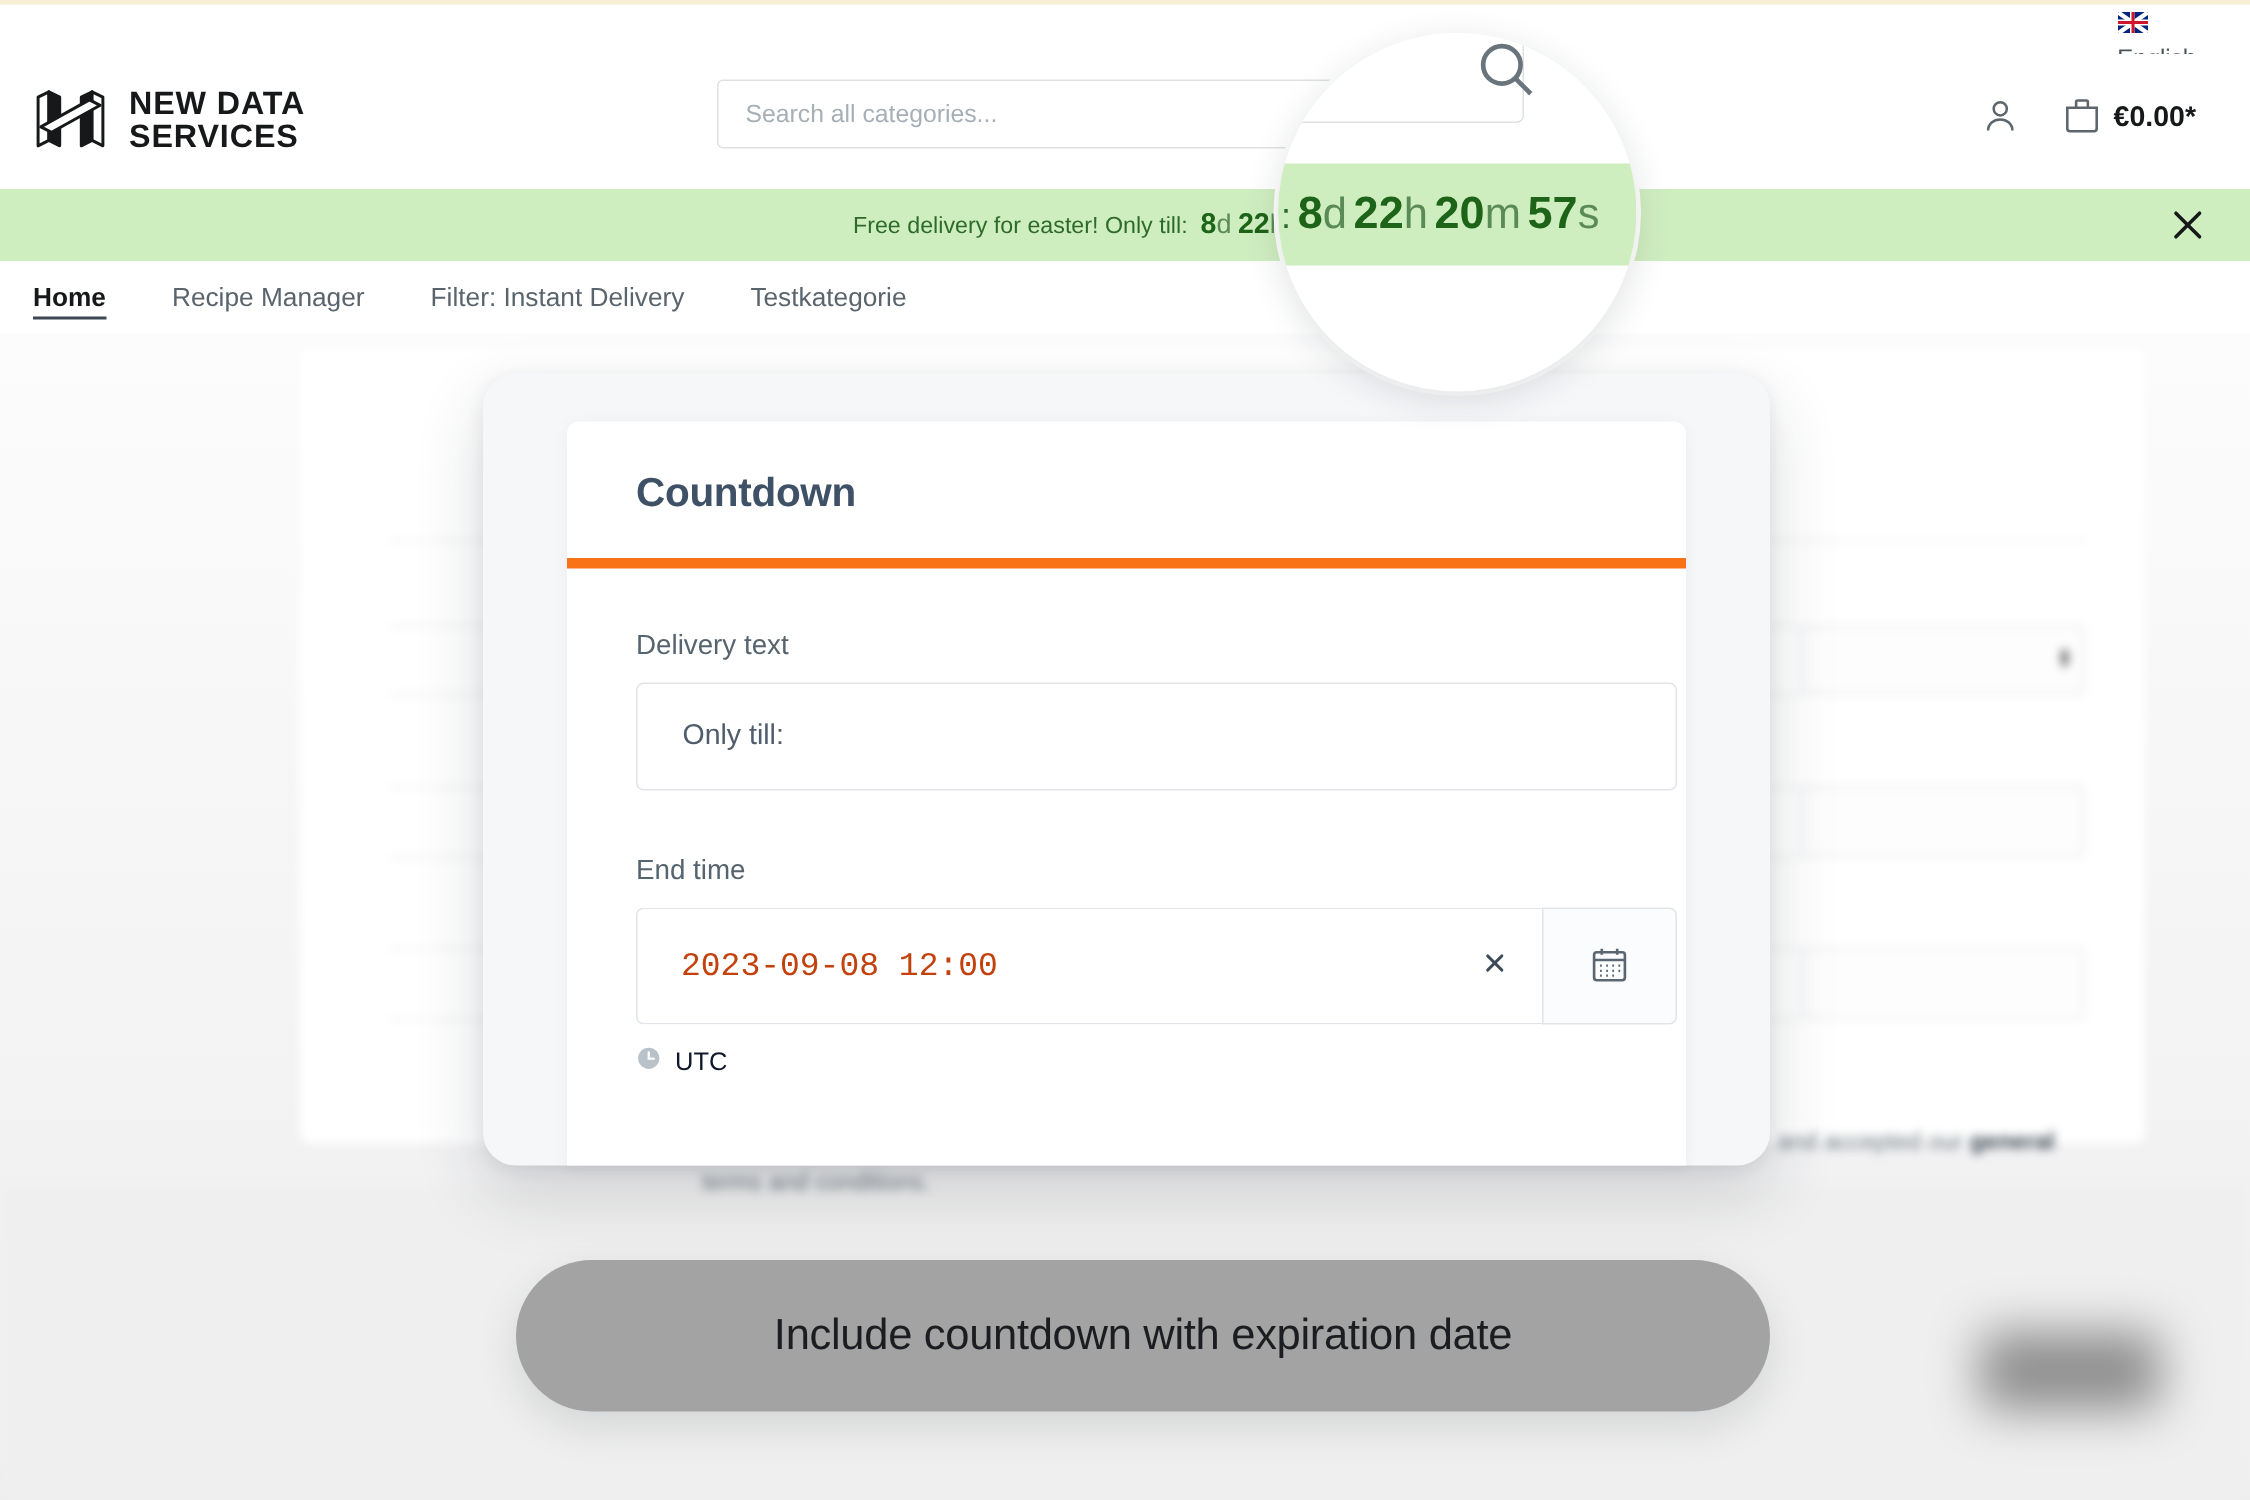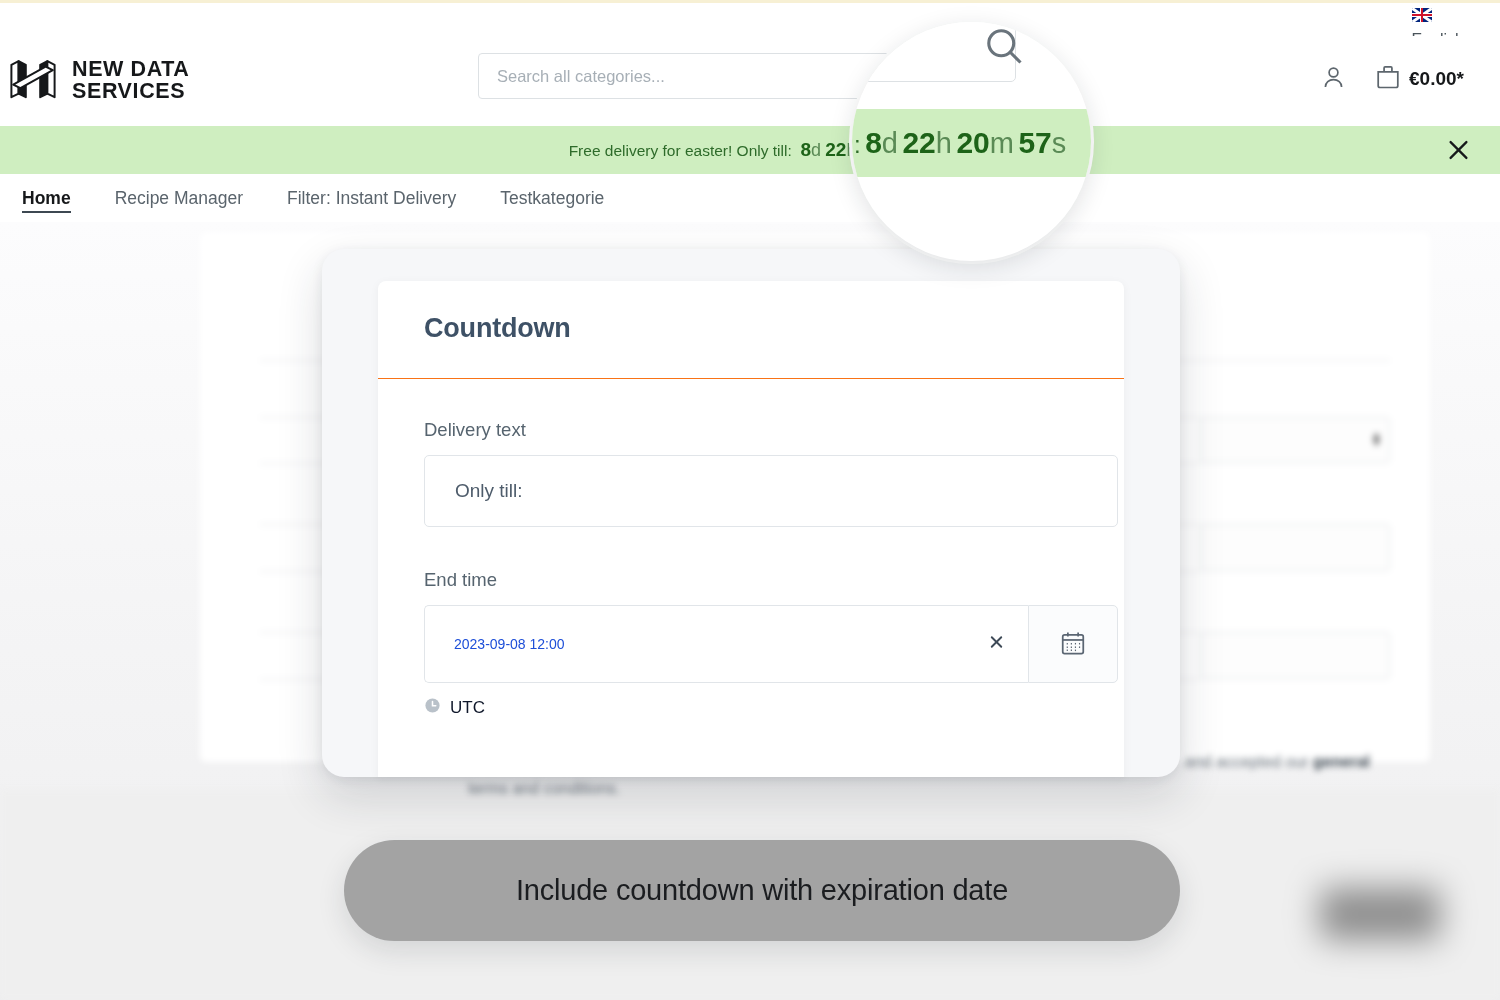--- a/index.html
+++ b/index.html
@@ -35,21 +35,21 @@
   .flag .cv { position: absolute; left: 0; top: 5.2px; width: 100%; height: 3.6px; background: #fff; }
   .flag .ch { position: absolute; top: 0; left: 8.2px; width: 3.6px; height: 100%; background: #fff; }
   .flag .cv2 { position: absolute; left: 0; top: 6px; width: 100%; height: 2px; background: #cf142b; }
   .flag .ch2 { position: absolute; top: 0; left: 9px; width: 2px; height: 100%; background: #cf142b; }
   .lang-label { font-size: 16px; color: #4a545b; }
   .caret { width: 0; height: 0; border-left: 5px solid transparent; border-right: 5px solid transparent;
            border-top: 6px solid #4a545b; margin-left: 2px; }
 
   
   .header { position: absolute; top: 36px; left: 0; width: 1500px; height: 86px; background: #fff; }
-  .logo { position: absolute; left: 6px; top: 18px; display: flex; align-items: center; gap: 12px; }
+  .logo { position: absolute; left: 20px; top: 18px; display: flex; align-items: center; gap: 12px; }
   .logo-mark { width: 54px; height: 54px; }
   .logo-text { font-size: 21.5px; font-weight: 800; letter-spacing: 0.6px;
                line-height: 1.02; color: #16181a; }
 
   .search-wrap { position: absolute; left: 478px; top: 17px; width: 556px; height: 46px; }
   .search-input {
     position: absolute; left: 0; top: 0; width: 556px; height: 46px;
     border: 1px solid #dde1e4; border-radius: 4px; background: #fff;
     font-size: 16.5px; color: #6a747c; padding: 0 50px 0 18px;
     font-family: "Liberation Sans", sans-serif; outline: none;
@@ -128,42 +128,42 @@
     position: absolute; left: 322px; top: 249px; width: 858px; height: 528px;
     background: #f6f7f9; border-radius: 22px;
     box-shadow: 0 18px 46px rgba(30,38,48,0.16), 0 3px 12px rgba(30,38,48,0.08);
   }
   .modal-card {
     position: absolute; left: 56px; top: 32px; width: 746px; height: 496px;
     background: #ffffff; border-radius: 8px 8px 0 0;
     box-shadow: 0 2px 10px rgba(30,38,48,0.05);
   }
   .modal-head { position: absolute; left: 0; top: 0; width: 746px; height: 98px;
-                border-bottom: 1px solid #f97316; }
+                border-bottom: 7px solid #f97316; }
   .modal-title {
     position: absolute; left: 46px; top: 32px;
     font-size: 27px; font-weight: 700; color: #3e5166; letter-spacing: -0.2px;
   }
   .modal-body { position: absolute; left: 0; top: 98px; width: 746px; }
   .field-label { font-size: 18.5px; color: #56646f; margin-bottom: 14px; }
   .field-block { padding: 0 46px; }
   .text-input {
     width: 694px; height: 72px; border: 1px solid #e1e5e9; border-radius: 5px;
     background: #fff; font-size: 19px; color: #4e5c6b; padding: 0 30px;
     font-family: "Liberation Sans", sans-serif; outline: none;
   }
   .datetime-row { display: flex; width: 694px; height: 78px; }
   .dt-input-wrap {
     position: relative; flex: 1; height: 78px;
     border: 1px solid #e1e5e9; border-right: none; border-radius: 5px 0 0 5px; background: #fff;
   }
   .dt-input {
     width: 100%; height: 100%; border: none; background: transparent;
-    font-size: 14px; color: #1d4ed8; padding: 0 54px 0 29px;
-    font-family: Liberation Sans, sans-serif; outline: none;
+    font-size: 22px; color: #c2410c; padding: 0 54px 0 29px;
+    font-family: Liberation Mono, monospace; outline: none;
   }
   .dt-clear {
     position: absolute; right: 18px; top: 50%; transform: translateY(-50%);
     background: none; border: none; cursor: pointer; font-size: 22px;
     color: #3e4a57; line-height: 1; padding: 4px;
   }
   .dt-cal-btn {
     width: 90px; height: 78px; border: 1px solid #e1e5e9; border-radius: 0 5px 5px 0;
     background: #fbfcfd; cursor: pointer; display: flex; align-items: center; justify-content: center;
   }

